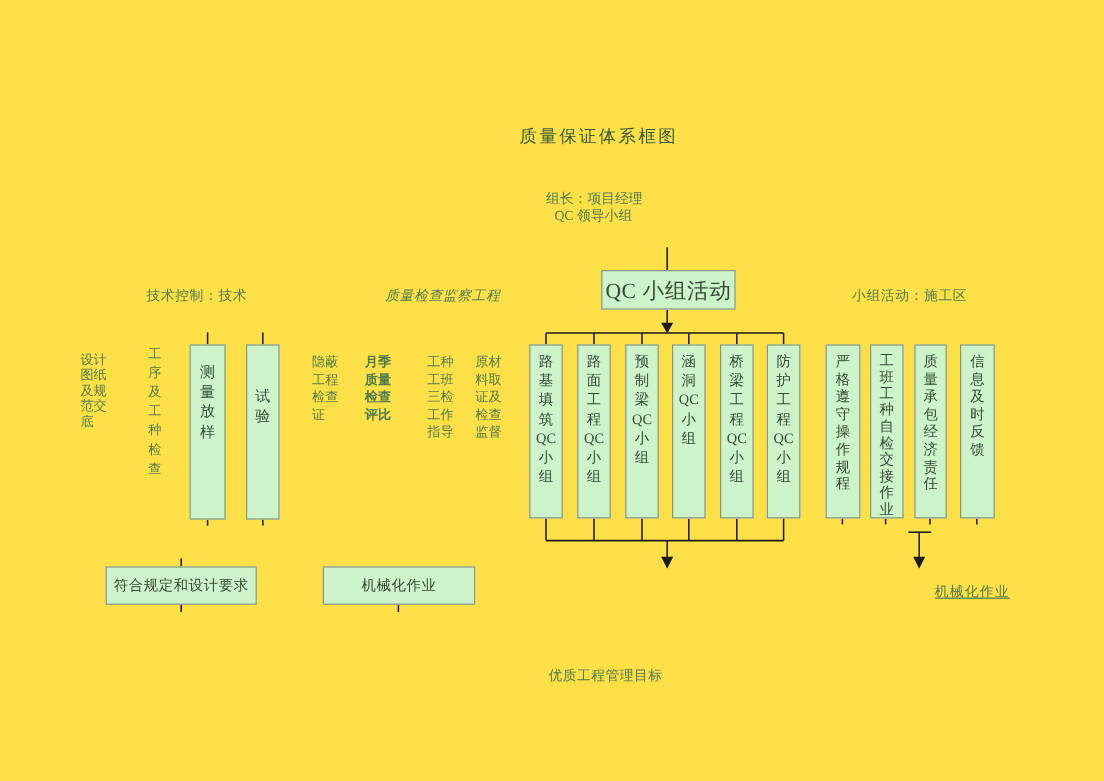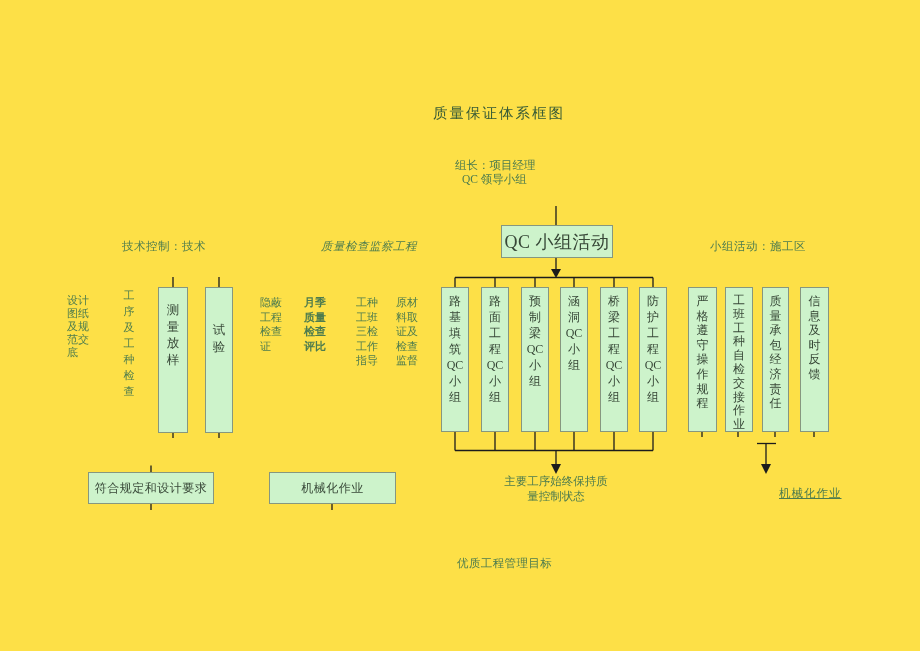--- a/index.html
+++ b/index.html
@@ -211,18 +211,16 @@
   <div class="abs gbox vbox" style="left:800px; top:287px; width:29px; height:145px; padding-top:6px; line-height:14.6px;">信
 息
 及
 时
 反
 馈</div>
 
   <div class="abs gbox hbox" style="left:88px; top:472px; width:126px; height:32px;">符合规定和设计要求</div>
   <div class="abs gbox hbox" style="left:269px; top:472px; width:127px; height:32px;">机械化作业</div>
 
-  <div class="abs centerblock" style="left:496px; top:474px; width:120px;">主要工序始终保持质
-量控制状态</div>
   <div class="abs smalltext" style="left:737px; top:486px; letter-spacing:1px;text-decoration:underline;">机械化作业</div>
   <div class="abs smalltext" style="left:415px; top:556px; letter-spacing:0.4px;">优质工程管理目标</div>
 
 </div>
 
 </body></html>

